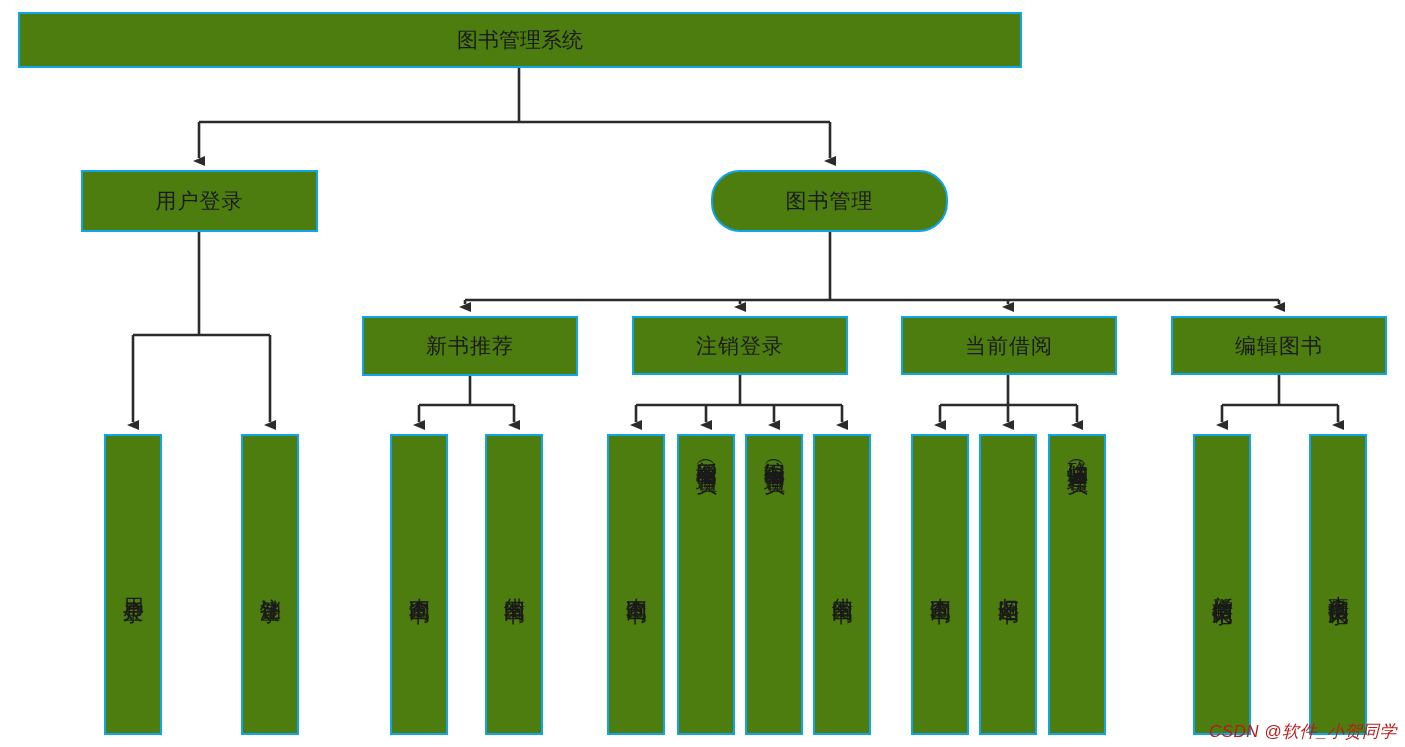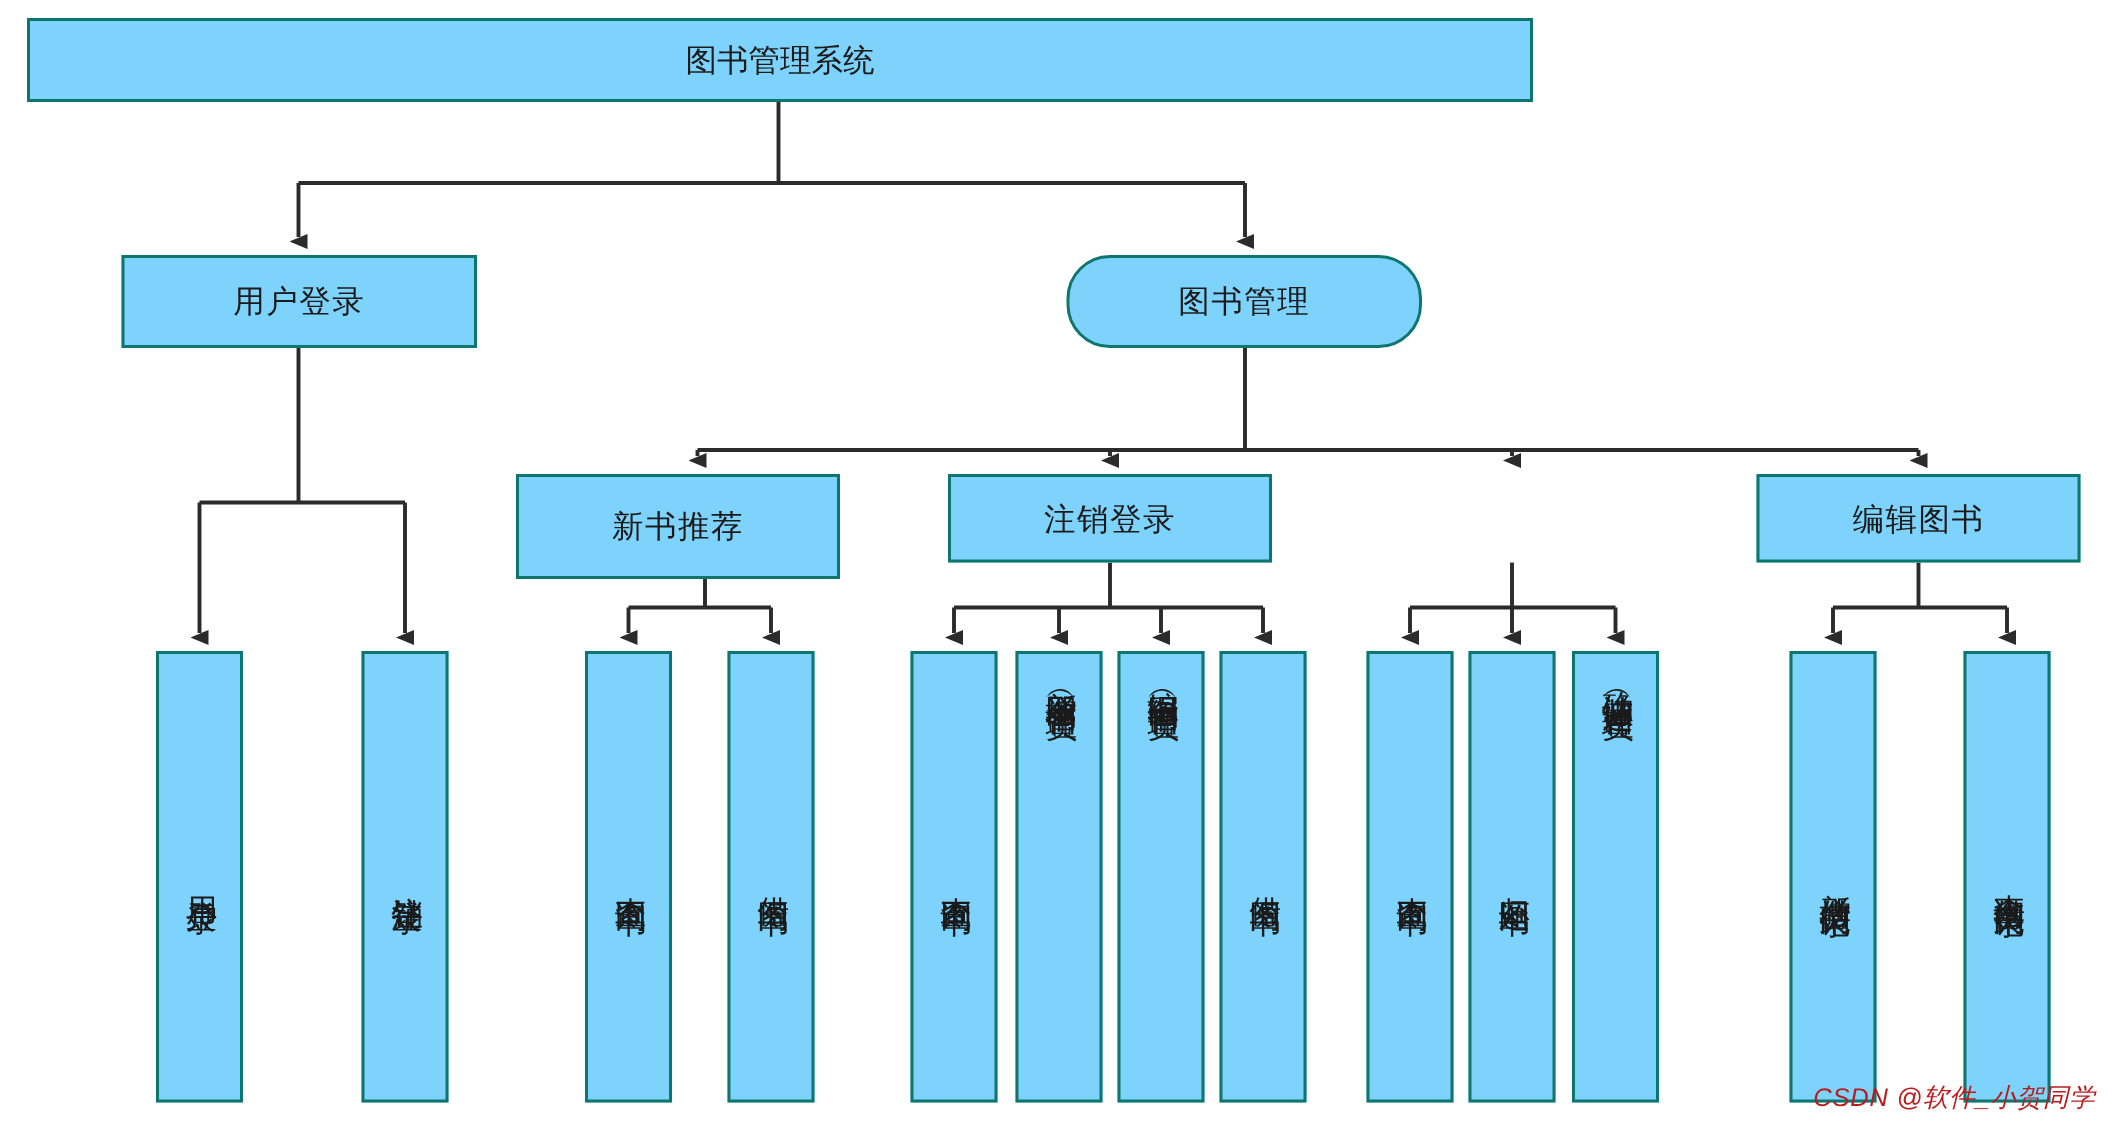--- a/index.html
+++ b/index.html
@@ -23,22 +23,22 @@
     position: absolute;
     left: 0;
     top: 0;
     width: 1405px;
     height: 747px;
     display: block;
   }
   .node-box {
     position: absolute;
     box-sizing: border-box;
-    border: 2px solid #0f766e;
-    background: #7dd3fc;
+    border: 2px solid #0ea5e9;
+    background: #4d7c0f;
     display: flex;
     align-items: center;
     justify-content: center;
     color: #1a1a1a;
   }
   .node-box.horizontal {
     font-size: 21px;
     letter-spacing: 1px;
   }
   .node-box.root-node {
@@ -134,28 +134,31 @@
   </div>
 
   <div class="node-box horizontal" style="left:81px; top:170px; width:237px; height:62px;">
     <span class="node-label">用户登录</span>
   </div>
 
   <div class="node-box horizontal" style="left:711px; top:170px; width:237px; height:62px;border-radius:29px;">
     <span class="node-label">图书管理</span>
   </div>
 
-  <div class="node-box horizontal" style="left:344px; top:316px; width:216px; height:70px;">
+  <div class="node-box horizontal" style="left:362px; top:316px; width:216px; height:60px;">
     <span class="node-label">新书推荐</span>
   </div>
 
   <div class="node-box horizontal" style="left:632px; top:316px; width:216px; height:59px;">
     <span class="node-label">注销登录</span>
   </div>
 
+  <div class="node-box horizontal" style="left:901px; top:316px; width:216px; height:59px;">
+    <span class="node-label">当前借阅</span>
+  </div>
 
   <div class="node-box horizontal" style="left:1171px; top:316px; width:216px; height:59px;">
     <span class="node-label">编辑图书</span>
   </div>
 
   <div class="node-box vertical" style="left:104px; top:434px; width:58px; height:301px;">
     <span class="node-label">用户登录</span>
   </div>
   <div class="node-box vertical" style="left:241px; top:434px; width:58px; height:301px;">
     <span class="node-label">注销登录</span>

